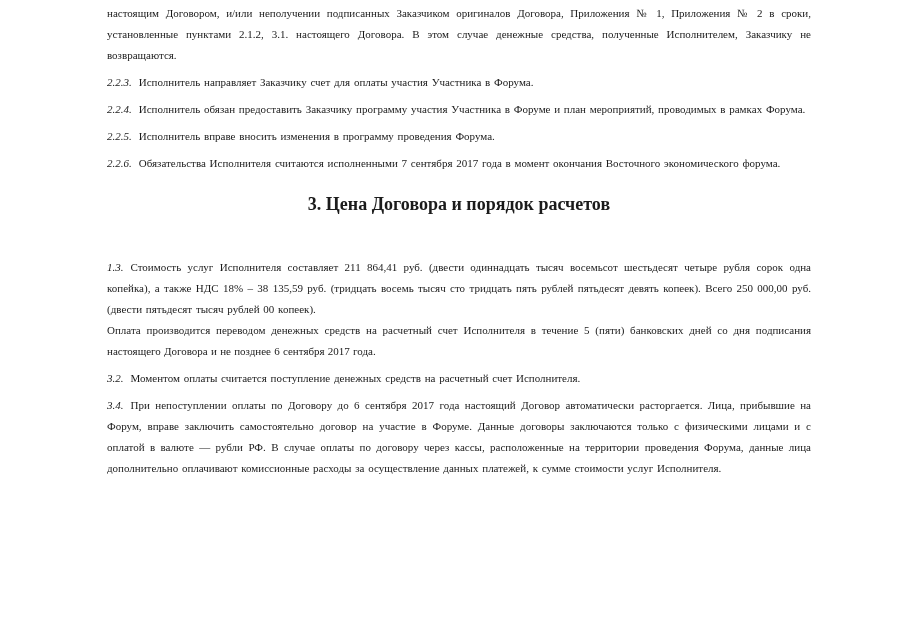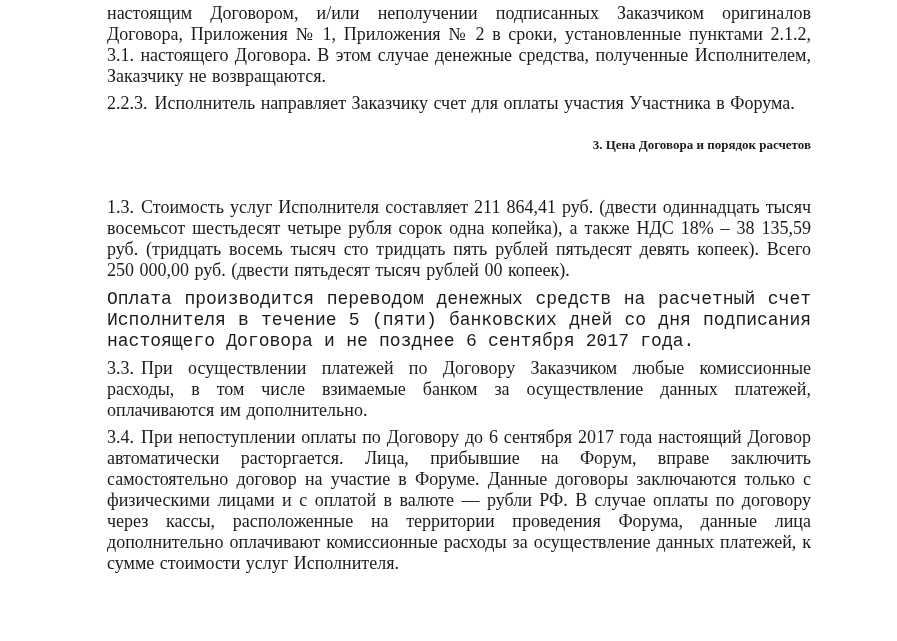--- a/index.html
+++ b/index.html
@@ -17,62 +17,65 @@
   }
   .doc {
     box-sizing: border-box;
     width: 897px;
     height: 641px;
     padding: 3px 86px 0 107px;
     overflow: hidden;
   }
   .para {
     margin: 6px 0 0 0;
-    font-size: 18px;
+    font-size: 11px;
     line-height: 21px;
     text-align: justify;
     text-justify: inter-word;
     word-spacing: 1px;
   }
   .para.first {
     margin-top: 0;
   }
   .para.runon {
-    margin-top: 8px;
+    margin-top: 0;
     word-spacing: 0.5px;
-    font-family: Liberation Mono, monospace;
   }
   .num {
     margin-right: 7px;
     white-space: nowrap;
+    font-style: italic;
   }
   .heading {
     margin: 20px 0 42px 0;
-    font-size: 13px;
+    font-size: 18px;
     font-weight: bold;
     line-height: 21px;
-    text-align: right;
+    text-align: center;
   }
 </style>
 </head>
 <body>
 
 <div class="doc">
 
   <p class="para first"><span>настоящим Договором, и/или неполучении подписанных Заказчиком оригиналов Договора, Приложения № 1, Приложения № 2 в сроки, установленные пунктами 2.1.2, 3.1. настоящего Договора. В этом случае денежные средства, полученные Исполнителем, Заказчику не возвращаются.</span></p>
 
   <p class="para"><span class="num">2.2.3.</span><span>Исполнитель направляет Заказчику счет для оплаты участия Участника в Форума.</span></p>
 
+  <p class="para"><span class="num">2.2.4.</span><span>Исполнитель обязан предоставить Заказчику программу участия Участника в Форуме и план мероприятий, проводимых в рамках Форума.</span></p>
 
+  <p class="para"><span class="num">2.2.5.</span><span>Исполнитель вправе вносить изменения в программу проведения Форума.</span></p>
 
+  <p class="para"><span class="num">2.2.6.</span><span>Обязательства Исполнителя считаются исполненными 7 сентября 2017 года в момент окончания Восточного экономического форума.</span></p>
 
   <h3 class="heading">3. Цена Договора и порядок расчетов</h3>
 
   <p class="para first"><span class="num">1.3.</span><span>Стоимость услуг Исполнителя составляет 211 864,41 руб. (двести одиннадцать тысяч восемьсот шестьдесят четыре рубля сорок одна копейка), а также НДС 18% – 38 135,59 руб. (тридцать восемь тысяч сто тридцать пять рублей пятьдесят девять копеек). Всего 250 000,00 руб. (двести пятьдесят тысяч рублей 00 копеек).</span></p>
 
   <p class="para runon"><span>Оплата производится переводом денежных средств на расчетный счет Исполнителя в течение 5 (пяти) банковских дней со дня подписания настоящего Договора и не позднее 6 сентября 2017 года.</span></p>
 
+  <p class="para"><span class="num">3.2.</span><span>Моментом оплаты считается поступление денежных средств на расчетный счет Исполнителя.</span></p>
 
-  <p class="para"><span class="num">3.3.</span><span>При осуществлении платежей по Договору Заказчиком любые комиссионные расходы, в том числе взимаемые банком за осуществление данных платежей, оплачиваются им дополнительно.</span></p>
 
   <p class="para"><span class="num">3.4.</span><span>При непоступлении оплаты по Договору до 6 сентября 2017 года настоящий Договор автоматически расторгается. Лица, прибывшие на Форум, вправе заключить самостоятельно договор на участие в Форуме. Данные договоры заключаются только с физическими лицами и с оплатой в валюте — рубли РФ. В случае оплаты по договору через кассы, расположенные на территории проведения Форума, данные лица дополнительно оплачивают комиссионные расходы за осуществление данных платежей, к сумме стоимости услуг Исполнителя.</span></p>
 
 </div>
 
 </body></html>

